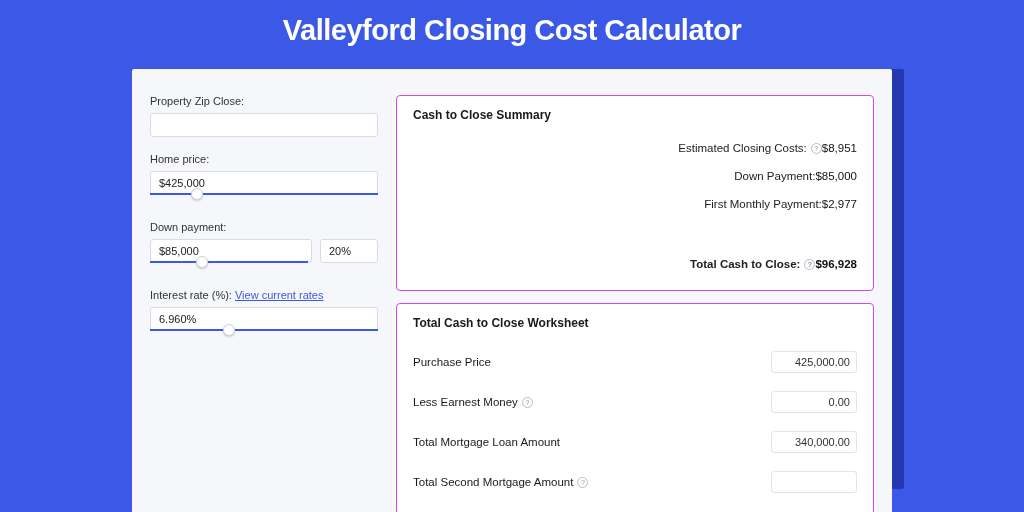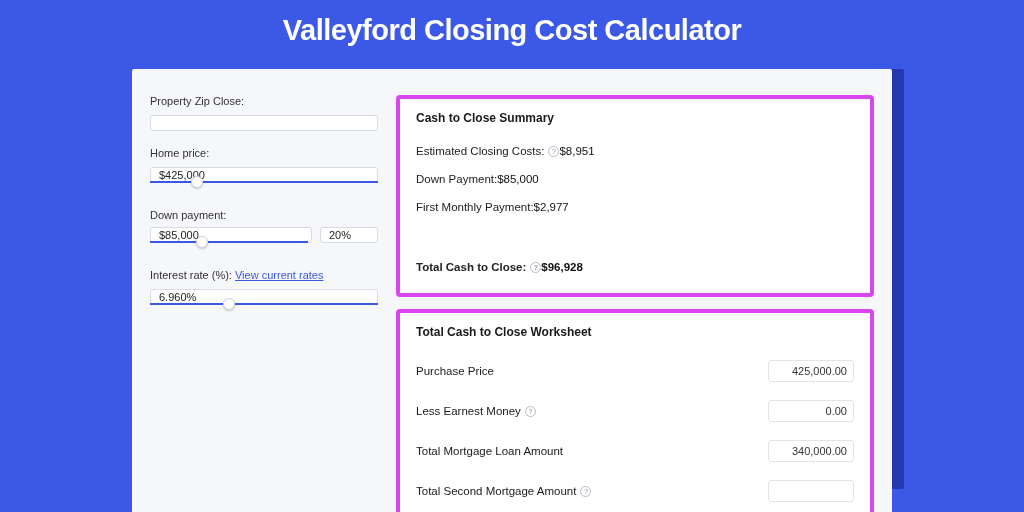--- a/index.html
+++ b/index.html
@@ -44,21 +44,21 @@
   .field-block { margin-bottom: 16px; }
   .field-label {
     font-size: 11px;
     color: #333;
     margin-bottom: 6px;
     display: block;
   }
   .field-label .link { color: #3b59e6; }
   .text-input {
     width: 100%;
-    height: 16px;
+    height: 24px;
     border: 1px solid #d9dbe3;
     border-radius: 3px;
     background: #fff;
     padding: 0 8px;
     font-size: 11px;
     color: #222;
   }
   .slider-wrap { position: relative; height: 10px; }
   .slider-track {
     position: absolute; left: 0; right: 0; top: -2px;
@@ -70,33 +70,33 @@
     background: #fff;
     border: 1px solid #cfd2dd;
     border-radius: 50%;
     box-shadow: 0 1px 2px rgba(0,0,0,0.2);
   }
   .input-row { display: flex; gap: 8px; }
   .input-row .narrow { width: 58px; flex: none; }
   .input-row .grow { flex: 1; }
   .panel {
     background: #fff;
-    border: 4px solid #d946ef;
+    border: 1px solid #d946ef;
     border-radius: 4px;
     padding: 12px 16px;
     margin-bottom: 12px;
   }
   .panel-title {
     font-size: 12px;
     font-weight: 700;
     margin-bottom: 12px;
   }
   .sum-row {
     display: flex;
-    justify-content: flex-start;
+    justify-content: flex-end;
     align-items: center;
     font-size: 11.5px;
     padding: 8px 0;
   }
   .sum-row.bold { font-weight: 700; margin-top: 32px; }
   .sum-label { color: #222; display: flex; align-items: center; gap: 4px; }
   .sum-val { color: #111; }
   .help-icon {
     display: inline-flex;
     align-items: center; justify-content: center;

